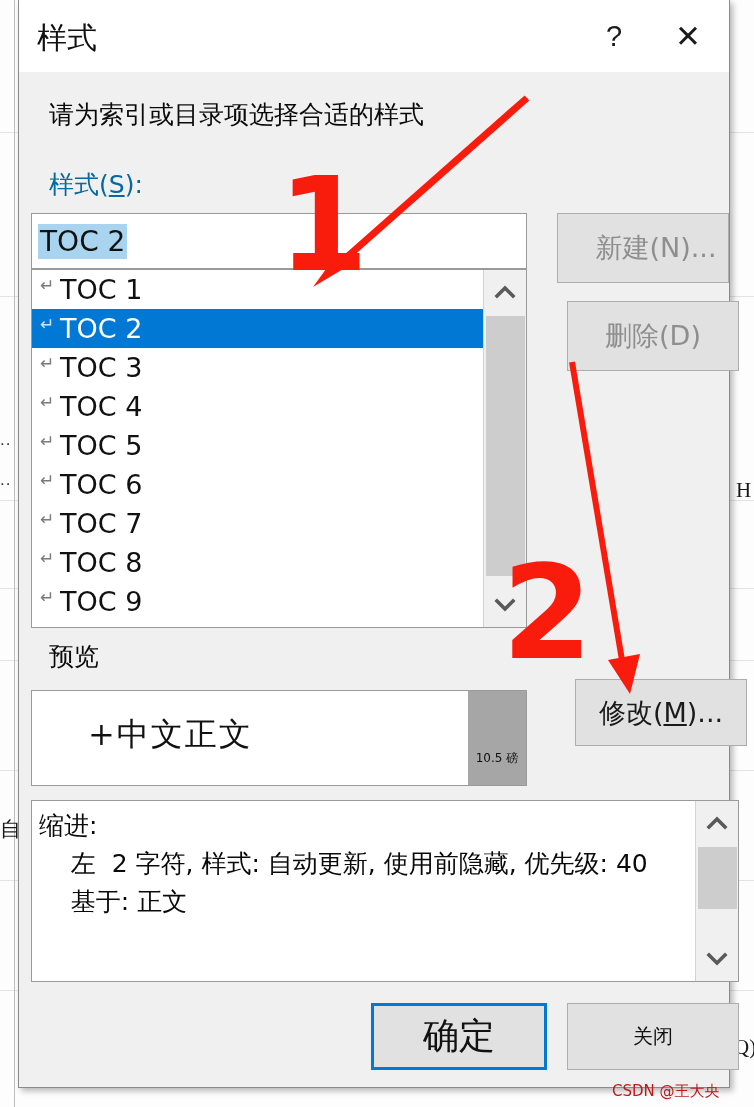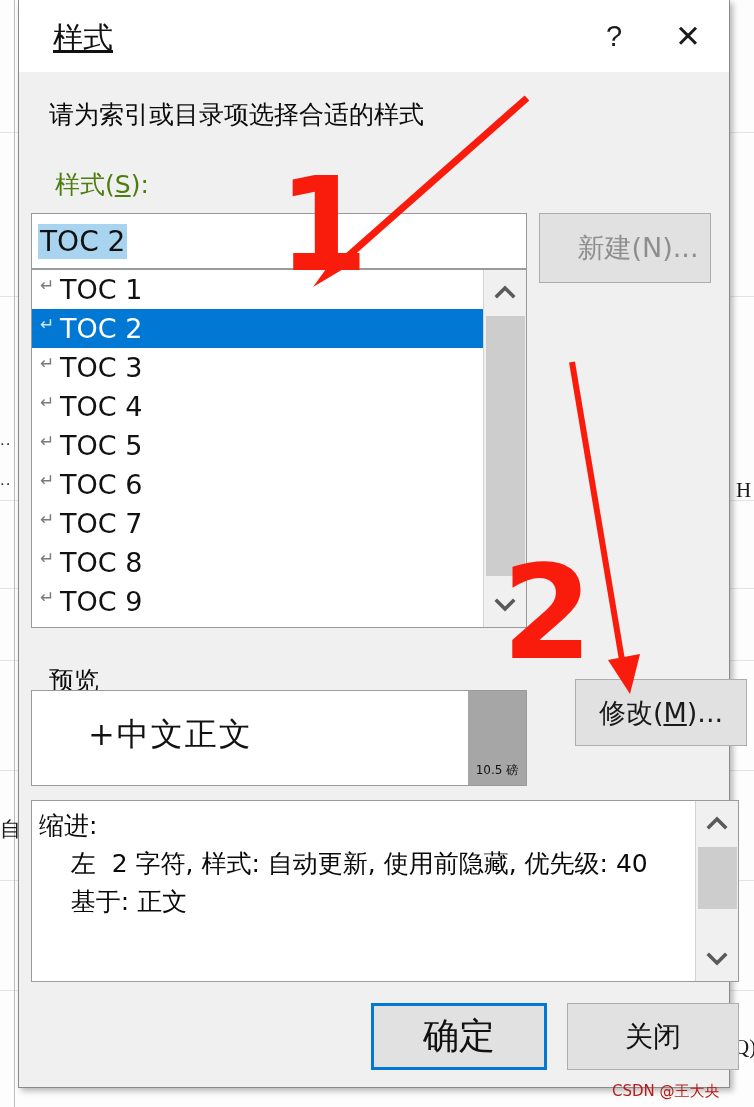--- a/index.html
+++ b/index.html
@@ -45,43 +45,42 @@
     box-shadow: 3px 3px 6px rgba(0,0,0,0.28);
     box-sizing: border-box;
   }
   #titlebar {
     position: absolute; left: 0; top: 0;
     width: 100%; height: 72px;
     background: #ffffff;
     box-sizing: border-box;
   }
   #title-text {
-    position: absolute; left: 34px; top: 18px;
+    position: absolute; left: 18px; top: 18px;
     font-size: 30px; color: #111;
     font-family: "DejaVu Sans", sans-serif;
-    text-decoration: underline;
   }
   .title-btn {
     position: absolute; top: 0; height: 72px; width: 66px;
     display: flex; align-items: center; justify-content: center;
     font-size: 29px; color: #1a1a1a;
     cursor: default;
   }
   #help-btn  { right: 82px; }
   #close-btn { right: 8px;  font-size: 31px; }
 
   
   #prompt {
     position: absolute; left: 30px; top: 98px;
     font-size: 25px; color: #0a0a0a;
     font-family: "DejaVu Sans", sans-serif;
   }
   #styles-label {
-    position: absolute; left: 36px; top: 168px;
-    font-size: 25px; color: #4d7c0f;
+    position: absolute; left: 30px; top: 168px;
+    font-size: 25px; color: #0369a1;
     font-family: "DejaVu Sans", sans-serif;
   }
   .ul { text-decoration: underline; }
 
   #style-input {
     position: absolute; left: 12px; top: 213px;
     width: 496px; height: 56px;
     background: #ffffff; border: 1px solid #9a9a9a;
     box-sizing: border-box;
     display: flex; align-items: center;
@@ -147,49 +146,48 @@
     position: absolute;
     background: #e1e1e1;
     border: 1px solid #adadad;
     box-sizing: border-box;
     display: flex; align-items: center; justify-content: center;
     font-size: 27px; color: #1a1a1a;
     font-family: "DejaVu Sans", sans-serif;
     cursor: default;
   }
   .btn.disabled { color: #8e8e8e; }
-  #btn-new    { left: 520px; top: 213px; width: 172px; height: 70px; padding-left: 26px; }
+  #btn-new    { left: 538px; top: 213px; width: 172px; height: 70px; padding-left: 26px; }
   #btn-delete { left: 548px; top: 301px; width: 172px; height: 70px; }
   #btn-modify { left: 548px; top: 679px; width: 172px; height: 67px; margin-left: 8px; }
 
   
   #preview-label {
     position: absolute; left: 30px; top: 640px;
     font-size: 25px; color: #0a0a0a;
     font-family: "DejaVu Sans", sans-serif;
-    margin-top: 24px;
   }
   #preview-box {
     position: absolute; left: 12px; top: 690px;
     width: 496px; height: 96px;
     background: #ffffff; border: 1px solid #9a9a9a;
     box-sizing: border-box; overflow: hidden;
   }
   #preview-text {
     position: absolute; left: 56px; top: 22px;
     font-size: 32px; color: #111;
     font-family: "DejaVu Serif", serif;
     letter-spacing: 2px;
   }
   #preview-size-chip {
     position: absolute; right: 0; top: 0;
     width: 58px; height: 100%;
     background: #a6a6a6;
     display: flex; align-items: flex-end; justify-content: center;
-    box-sizing: border-box; padding-bottom: 6px; margin-left: 32px;
+    box-sizing: border-box; padding-bottom: 18px; margin-left: 32px;
   }
   #preview-size-chip span {
     font-size: 12px; color: #111;
     font-family: "DejaVu Sans", sans-serif;
   }
 
   
   #desc-box {
     position: absolute; left: 12px; top: 800px;
     width: 708px; height: 182px;
@@ -224,21 +222,21 @@
     display: flex; align-items: center; justify-content: center;
     font-size: 36px; color: #111;
     font-family: "DejaVu Sans", sans-serif; cursor: default;
   }
   #btn-cancel {
     position: absolute; left: 548px; top: 1003px;
     width: 172px; height: 67px;
     background: #e1e1e1; border: 1px solid #adadad;
     box-sizing: border-box;
     display: flex; align-items: center; justify-content: center;
-    font-size: 28px; color: #111;
+    font-size: 20px; color: #111;
     font-family: "DejaVu Sans", sans-serif; cursor: default;
   }
 
   
   #annotations {
     position: absolute; inset: 0;
     pointer-events: none;
   }
   .anno-num {
     position: absolute;
@@ -343,20 +341,21 @@
       <div id="list-sb-thumb"></div>
       <div class="sb-arrow" id="list-sb-down">
         <svg viewBox="0 0 22 14">
             <polyline points="3,3 11,11 19,3" fill="none" stroke="#5a5a5a" stroke-width="3.6" stroke-linecap="square"></polyline>
           </svg>
       </div>
     </div>
   </div>
 
   <div class="btn disabled" id="btn-new">新建(N)...</div>
+  <div class="btn disabled" id="btn-delete">删除(D)</div>
 
   <div id="preview-label">预览</div>
 
   <div id="preview-box">
     <div id="preview-text">+中文正文</div>
     <div id="preview-size-chip">
       <span>10.5 磅</span>
     </div>
   </div>
 

